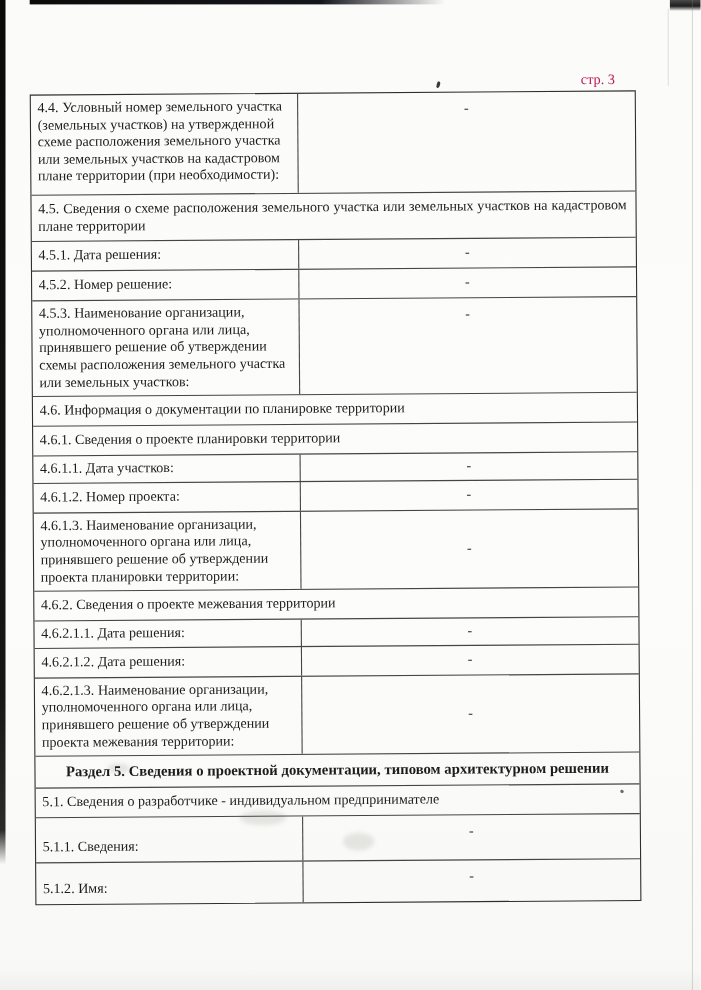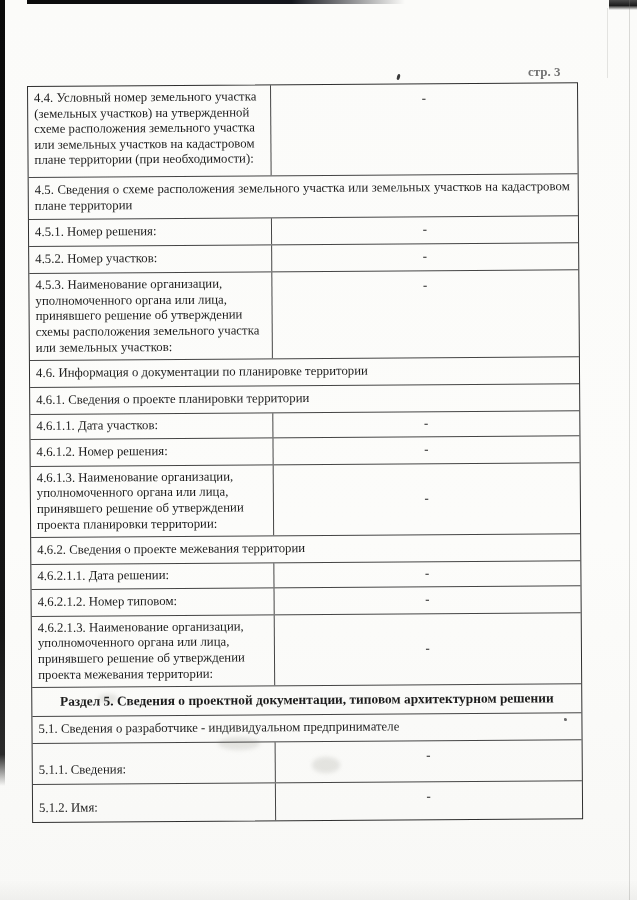--- a/index.html
+++ b/index.html
@@ -45,21 +45,21 @@
     border-radius: 50%; filter: blur(2px);
   }
   .bottom-shade {
     position: absolute; left: 0; bottom: 0; width: 100%; height: 20px;
     background: linear-gradient(180deg, rgba(90,90,85,0) 0%, rgba(90,90,85,0.06) 100%);
   }
 
   
   .page-label {
     position: absolute; left: 528px; top: 64px;
-    font-size: 13px; color: #737373; font-weight: bold;
+    font-size: 13px; color: #be185d;
   }
 
   
   .sheet {
     position: absolute; left: 27px; top: 86px; width: 551px;
     transform: rotate(-0.4deg); transform-origin: top left;
   }
   .doc-table {
     width: 100%;
     border: 1.6px solid #2f2f2f;
@@ -116,30 +116,30 @@
         <span class="value-text">-</span>
       </div>
     </div>
 
     <div class="row" style="min-height:42px;">
       <div class="full-cell justify">4.5. Сведения о схеме расположения земельного участка или земельных участков на кадастровом плане территории</div>
     </div>
 
     <div class="row" style="min-height:27px;">
       <div class="c1" style="align-items:center;">
-        <span class="label-text">4.5.1. Номер решения:</span>
-      </div>
-      <div class="c2">
-        <span class="value-text">-</span>
-      </div>
-    </div>
-
-    <div class="row" style="min-height:27px;">
-      <div class="c1" style="align-items:center;">
-        <span class="label-text">4.5.2. Номер участков:</span>
+        <span class="label-text">4.5.1. Дата решения:</span>
+      </div>
+      <div class="c2">
+        <span class="value-text">-</span>
+      </div>
+    </div>
+
+    <div class="row" style="min-height:27px;">
+      <div class="c1" style="align-items:center;">
+        <span class="label-text">4.5.2. Номер решение:</span>
       </div>
       <div class="c2">
         <span class="value-text">-</span>
       </div>
     </div>
 
     <div class="row" style="min-height:78px;">
       <div class="c1">
         <span class="label-text">4.5.3. Наименование организации, уполномоченного органа или лица, принявшего решение об утверждении схемы расположения земельного участка или земельных участков:</span>
       </div>
@@ -160,21 +160,21 @@
       <div class="c1" style="align-items:center;">
         <span class="label-text">4.6.1.1. Дата участков:</span>
       </div>
       <div class="c2">
         <span class="value-text">-</span>
       </div>
     </div>
 
     <div class="row" style="min-height:27px;">
       <div class="c1" style="align-items:center;">
-        <span class="label-text">4.6.1.2. Номер решения:</span>
+        <span class="label-text">4.6.1.2. Номер проекта:</span>
       </div>
       <div class="c2">
         <span class="value-text">-</span>
       </div>
     </div>
 
     <div class="row" style="min-height:68px;">
       <div class="c1">
         <span class="label-text">4.6.1.3. Наименование организации, уполномоченного органа или лица, принявшего решение об утверждении проекта планировки территории:</span>
       </div>
@@ -182,30 +182,30 @@
         <span class="value-text">-</span>
       </div>
     </div>
 
     <div class="row" style="min-height:25px;">
       <div class="full-cell">4.6.2. Сведения о проекте межевания территории</div>
     </div>
 
     <div class="row" style="min-height:25px;">
       <div class="c1" style="align-items:center;">
-        <span class="label-text">4.6.2.1.1. Дата решении:</span>
-      </div>
-      <div class="c2">
-        <span class="value-text">-</span>
-      </div>
-    </div>
-
-    <div class="row" style="min-height:27px;">
-      <div class="c1" style="align-items:center;">
-        <span class="label-text">4.6.2.1.2. Номер типовом:</span>
+        <span class="label-text">4.6.2.1.1. Дата решения:</span>
+      </div>
+      <div class="c2">
+        <span class="value-text">-</span>
+      </div>
+    </div>
+
+    <div class="row" style="min-height:27px;">
+      <div class="c1" style="align-items:center;">
+        <span class="label-text">4.6.2.1.2. Дата решения:</span>
       </div>
       <div class="c2">
         <span class="value-text">-</span>
       </div>
     </div>
 
     <div class="row" style="min-height:58px;">
       <div class="c1">
         <span class="label-text">4.6.2.1.3. Наименование организации, уполномоченного органа или лица, принявшего решение об утверждении проекта межевания территории:</span>
       </div>

